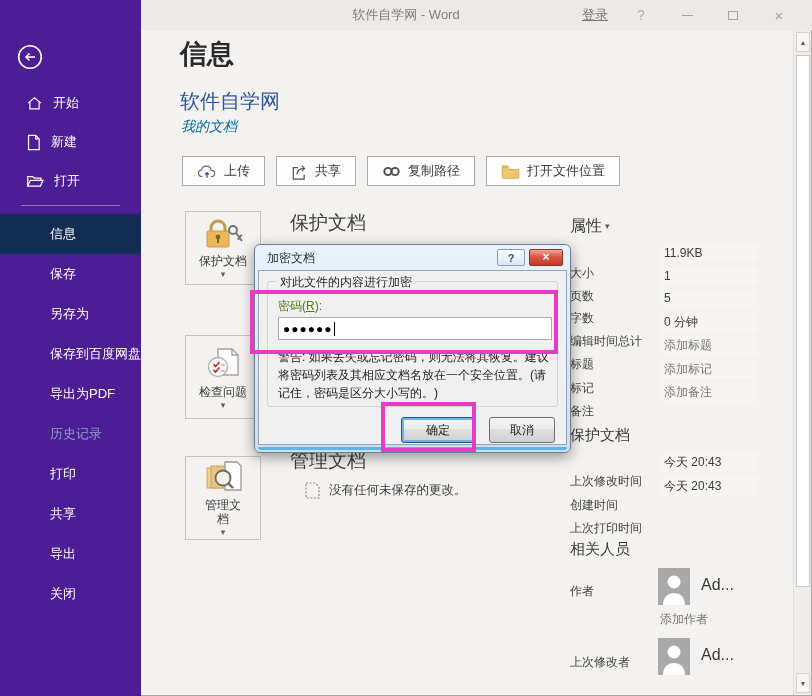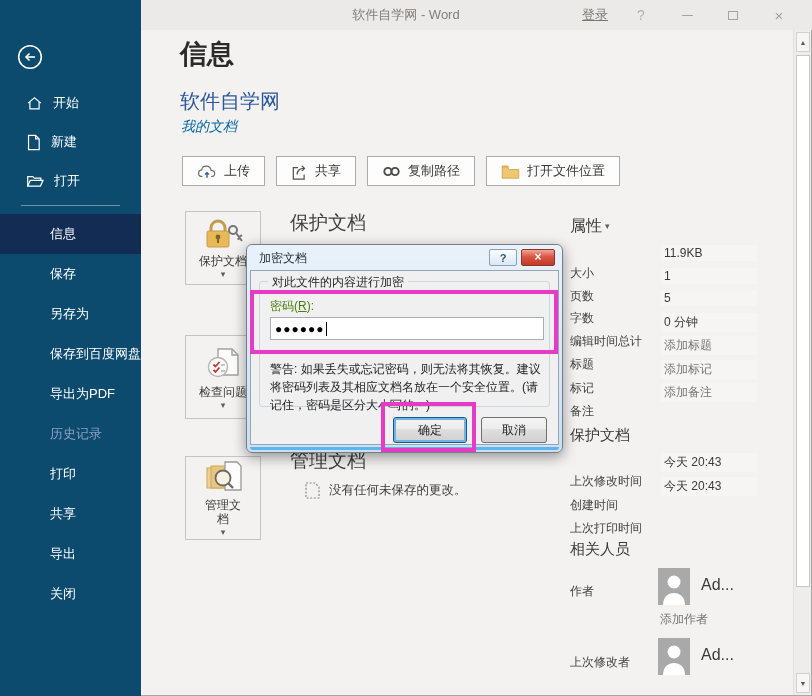--- a/index.html
+++ b/index.html
@@ -12,21 +12,21 @@
   .tb-title { position:absolute; left:0; right:0; top:0; height:30px; line-height:30px; text-align:center; font-size:13px; color:#827e7a; }
   .tb-controls { position:absolute; right:10px; top:0; height:30px; display:flex; align-items:center; }
   .tb-signin { font-size:13px; color:#7a7672; width:46px; text-align:center; cursor:pointer;text-decoration:underline; }
   .tb-help { font-size:14px; color:#b3b0ad; width:46px; text-align:center; cursor:pointer; }
   .tb-btn { width:46px; height:30px; display:flex; align-items:center; justify-content:center; color:#a5a2a0; cursor:pointer; }
   .min-shape { width:11px; height:1px; background:#a5a2a0; display:block; }
   .max-shape { width:10px; height:9px; border:1px solid #a5a2a0; display:block; }
   .tb-close { font-size:15px; }
 
   
-  .sidebar { position:absolute; left:0; top:0; width:141px; height:696px; background:#0c4a6e; z-index:5; }
+  .sidebar { position:absolute; left:0; top:0; width:141px; height:696px; background:#4c1d95; z-index:5; }
   .back-btn { position:absolute; left:17px; top:44px; width:26px; height:26px; cursor:pointer; }
   .side-top-item { position:absolute; left:0; width:141px; height:30px; display:flex; align-items:center; gap:10px; padding-left:26px; color:#fff; font-size:13px; cursor:pointer; }
   .side-divider { position:absolute; left:21px; top:205px; width:99px; height:1px; background:rgba(255,255,255,.4); }
   .side-item { position:absolute; left:0; width:141px; height:40px; line-height:40px; padding-left:50px; color:#fff; font-size:13px; cursor:pointer; }
   .side-item.selected { background:#122c54; }
   .side-item.disabled { color:#8ba0c4; }
 
   
   .page-title { position:absolute; left:180px; top:36px; font-size:27px; font-weight:600; color:#2a2a2a; }
   .doc-title { position:absolute; left:180px; top:88px; font-size:20px; color:#2b579a; }
@@ -51,33 +51,33 @@
   .avatar { position:absolute; left:658px; width:32px; height:37px; background:#a9a9a9; cursor:pointer; }
   .person-name { position:absolute; left:701px; font-size:16px; color:#3b3a39; }
   .add-link { position:absolute; left:660px; font-size:12px; color:#777573; cursor:pointer; }
 
   
   .scrollbar { position:absolute; left:793px; top:30px; width:18px; bottom:1px; background:#efedec; border-left:1px solid #e2e0de; }
   .sb-btn { position:absolute; left:2px; width:14px; height:20px; background:#f7f6f5; border:1px solid #d2d0ce; color:#5a5a5a; font-size:7px; display:flex; align-items:center; justify-content:center; cursor:pointer; }
   .sb-thumb { position:absolute; left:2px; top:25px; width:14px; height:532px; background:#ffffff; border:1px solid #c8c6c4; cursor:grab; }
 
   
-  .dialog { position:absolute; left:246px; top:244px; width:317px; height:209px; background:linear-gradient(#e9f2fb,#cddeef); border:1px solid #6e7f92; border-radius:6px; box-shadow:0 4px 14px rgba(0,0,0,.4); z-index:10; }
+  .dialog { position:absolute; left:254px; top:244px; width:317px; height:209px; background:linear-gradient(#e9f2fb,#cddeef); border:1px solid #6e7f92; border-radius:6px; box-shadow:0 4px 14px rgba(0,0,0,.4); z-index:10; }
   .dlg-title { position:absolute; left:12px; top:5px; font-size:12px; color:#1c2733; }
   .dlg-help { position:absolute; right:45px; top:4px; width:28px; height:17px; border:1px solid #8aa0b8; border-radius:2px; background:linear-gradient(#fbfdfe,#d9e7f4); color:#33567a; font-size:11px; font-weight:bold; text-align:center; line-height:16px; cursor:pointer; }
   .dlg-close { position:absolute; right:7px; top:4px; width:34px; height:17px; border:1px solid #8d3428; border-radius:2px; background:linear-gradient(#f2a595,#d95744 45%,#c23a27); color:#fff; font-size:12px; font-weight:bold; text-align:center; line-height:15px; cursor:pointer; }
   .dlg-client { position:absolute; left:3px; right:3px; top:25px; bottom:7px; background:#f0f0f0; border:1px solid #96a5b5; }
   .dlg-strip { position:absolute; left:3px; right:3px; bottom:2px; height:3px; background:#5fb5e8; border-radius:0 0 4px 4px; }
   .groupbox { position:absolute; left:8px; right:8px; top:10px; height:126px; border:1px solid #cfd5db; border-radius:3px; }
   .group-label { position:absolute; left:8px; top:-8px; background:#f0f0f0; padding:0 4px; font-size:12px; color:#1f1f1f; }
   .pwd-label { position:absolute; left:10px; top:16px; font-size:12px; color:#4d7c0f; }
   .pwd-label u { text-decoration:underline; }
   .pwd-input { position:absolute; left:10px; top:35px; width:274px; height:23px; background:#fff; border:1px solid #a9adb3; font-size:12px; letter-spacing:1px; color:#000; display:flex; align-items:center; padding-left:4px; cursor:text; }
   .caret { display:inline-block; width:1px; height:14px; background:#000; margin-left:1px; }
-  .dlg-warning { position:absolute; left:10px; top:66px; width:278px; font-size:12px; line-height:18px; color:#1f1f1f;margin-top:12px; }
+  .dlg-warning { position:absolute; left:10px; top:66px; width:278px; font-size:12px; line-height:18px; color:#1f1f1f; }
   .btn7 { position:absolute; height:26px; border:1px solid #707070; border-radius:3px; background:linear-gradient(#f4f4f4,#ececec 45%,#dfdfdf 46%,#d0d0d0); font-size:12px; color:#1f1f1f; text-align:center; line-height:24px; cursor:pointer; font-family:inherit; }
   .btn-ok { left:142px; top:146px; width:74px; border:1px solid #18598a; box-shadow:inset 0 0 0 2px #6db3e8; }
   .btn-cancel { left:230px; top:146px; width:66px; }
 
   
   .hl-box { position:absolute; border:4px solid #e83bc5; z-index:20; pointer-events:none; }
   .hl-pwd { left:250px; top:290px; width:308px; height:64px; }
   .hl-ok { left:381px; top:402px; width:95px; height:50px; }
 
   svg { display:block; }

